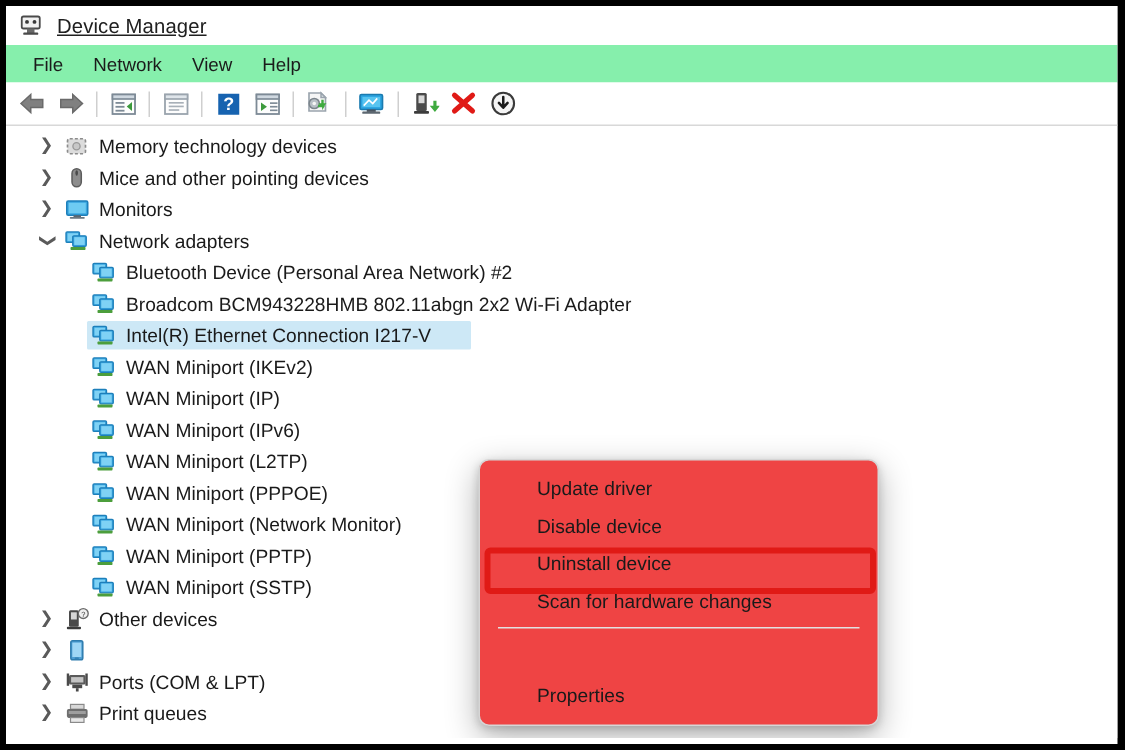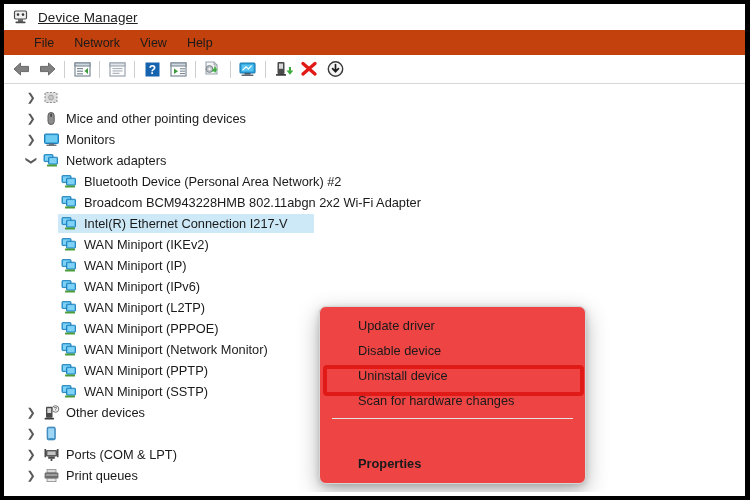--- a/index.html
+++ b/index.html
@@ -45,24 +45,24 @@
     text-decoration: underline;
   }
   .app-icon-box {
     width: 17px; height: 16px;
     position: relative;
   }
 
   
   #menubar {
     height: 25px;
-    background: #c2410c;
+    background: #86efac;
     display: flex;
     align-items: center;
-    padding-left: 20px;
+    padding-left: 8px;
     font-size: 12.5px;
     color: #1b1b1b;
   }
   #menubar .menu-item {
     padding: 2px 10px;
     cursor: default;
     white-space: nowrap;
   }
 
   
@@ -150,21 +150,21 @@
     color: #1a1a1a;
     z-index: 20;
     box-sizing: border-box;
   }
   #ctxmenu .ctx-item {
     height: 25px;
     line-height: 25px;
     padding-left: 38px;
     white-space: nowrap;
   }
-  #ctxmenu .ctx-item.bold { font-weight: bold; margin-top: 32px; }
+  #ctxmenu .ctx-item.bold { font-weight: normal; margin-top: 32px; }
   #ctxmenu .ctx-sep {
     height: 1px;
     background: #e2e2e2;
     margin: 5px 12px 5px 12px;
   }
   #redbox {
     position: absolute;
     left: 3px;
     top: 58px;
     width: 261px;
@@ -313,20 +313,21 @@
   <div id="tree">
 
     <div class="row level1">
       <span class="chev" style="display: inline-block; transform: none;">❯</span>
       <span class="icon-slot">
         <svg width="16" height="15" viewBox="0 0 16 15">
           <rect x="2" y="2.5" width="12" height="10" rx="1.5" fill="#dcdcdc" stroke="#8c8c8c" stroke-width="1.1" stroke-dasharray="2 1.4"></rect>
           <circle cx="8" cy="7.5" r="2.4" fill="#c8c8c8" stroke="#9a9a9a" stroke-width=".9"></circle>
         </svg>
       </span>
+      <span class="label">Memory technology devices</span>
     </div>
 
     <div class="row level1">
       <span class="chev" style="display: inline-block; transform: none;">❯</span>
       <span class="icon-slot">
         <svg width="16" height="15" viewBox="0 0 16 15">
           <rect x="5" y="1.5" width="6.2" height="12" rx="3.1" fill="#8d8d8d" stroke="#5c5c5c" stroke-width="1"></rect>
           <line x1="8.1" y1="2.6" x2="8.1" y2="6" stroke="#3c3c3c" stroke-width="1"></line>
           <rect x="7.3" y="3" width="1.6" height="2.6" rx=".7" fill="#4a4a4a"></rect>
         </svg>

